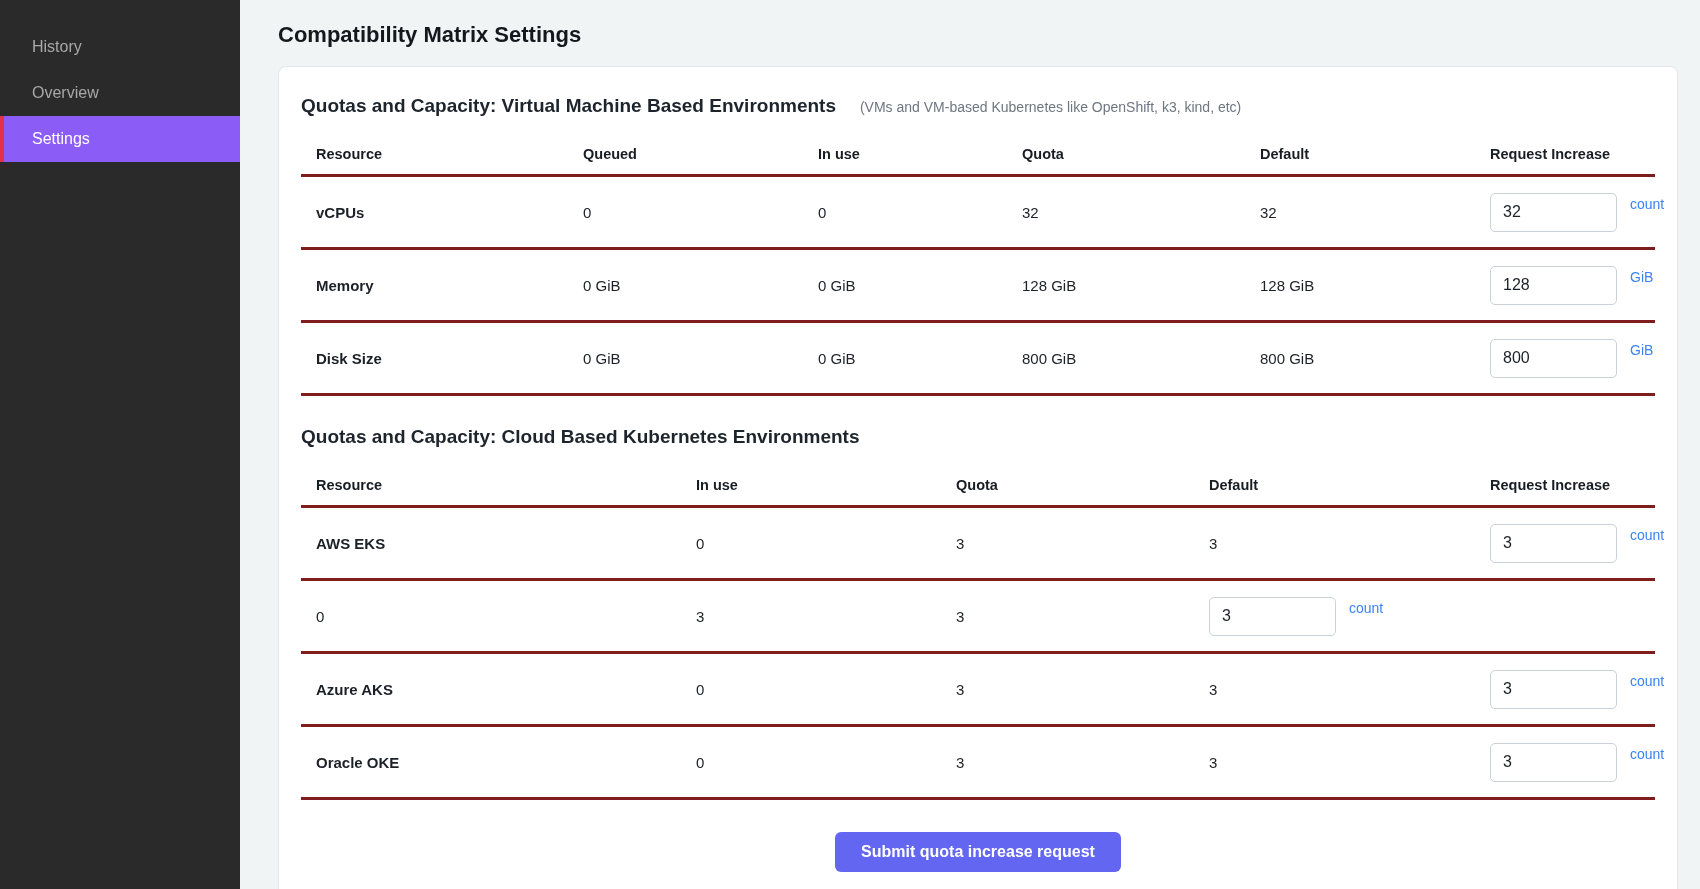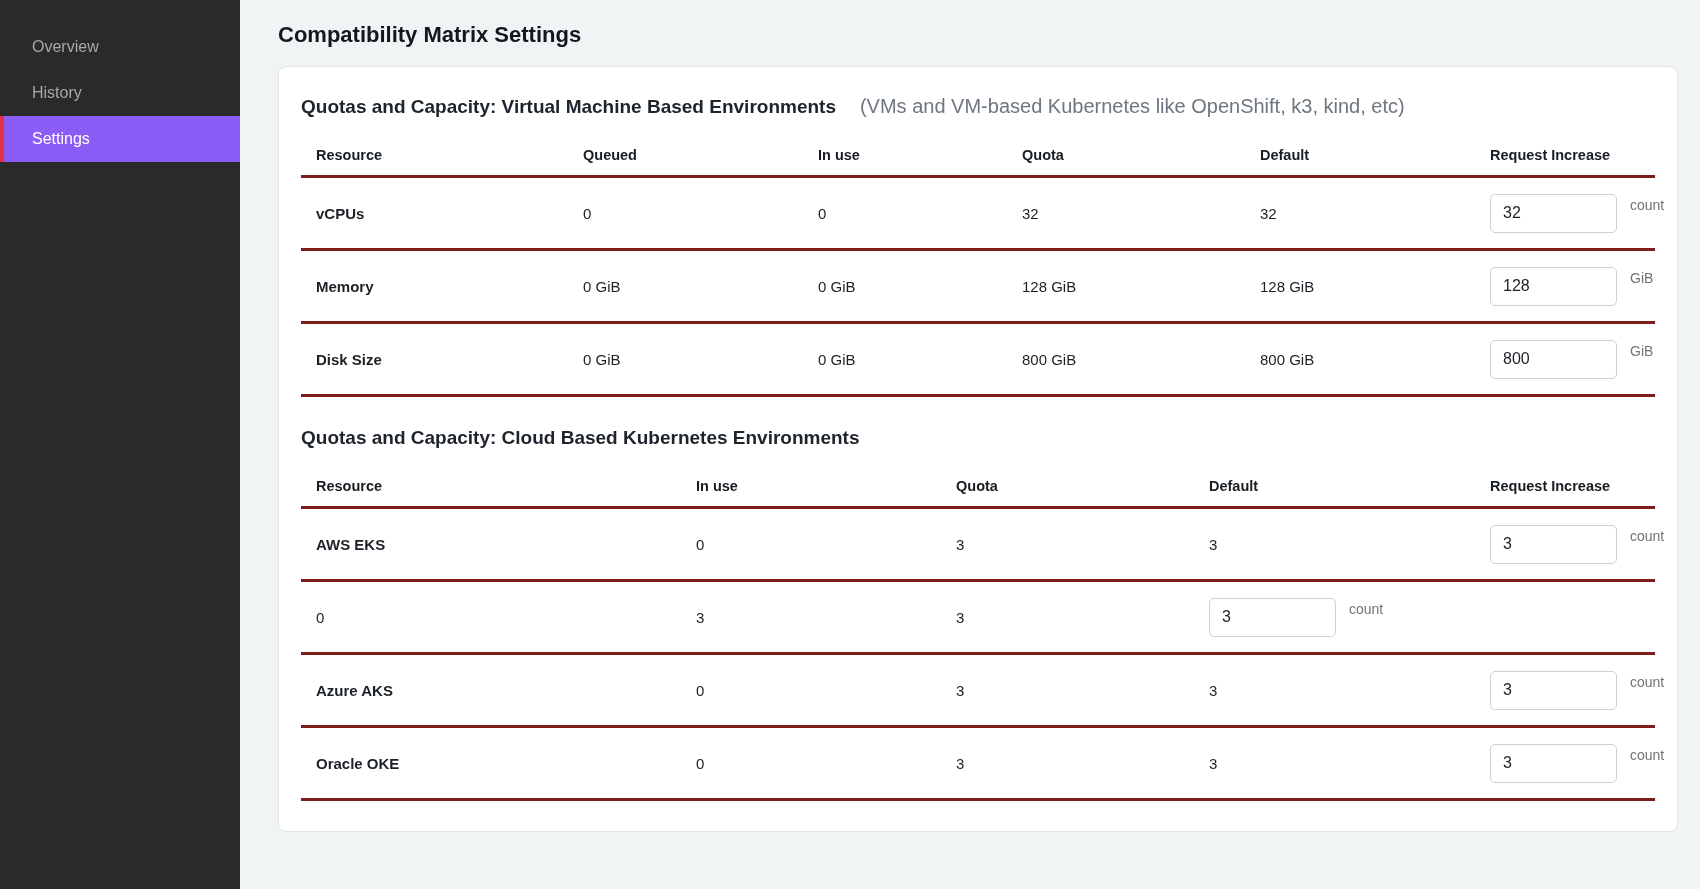--- a/index.html
+++ b/index.html
@@ -65,21 +65,21 @@
     gap: 24px;
     margin: 2px 0 16px 0;
   }
   .section-title {
     font-size: 19px;
     font-weight: 600;
     color: #1d242c;
     margin: 0;
   }
   .section-subtitle {
-    font-size: 20px;
+    font-size: 14px;
     color: #6e7680;
   }
   .section-cloud { margin-top: 30px; }
 
   
   .thead, .trow {
     display: grid;
     align-items: center;
     padding-left: 15px;
     border-bottom: 3px solid #7f1d1d;
@@ -110,21 +110,21 @@
     border: 1px solid #ccd1d7;
     border-radius: 5px;
     padding: 0 12px;
     font-size: 16px;
     color: #1c2127;
     font-family: inherit;
     background: #fff;
   }
   .unit {
     font-size: 14px;
-    color: #737373;
+    color: #3b82f6;
     transform: translateY(-8px);
   }
 
   
   .btn-row {
     display: flex;
     justify-content: center;
     margin-top: 32px;
   }
   .submit-btn {
@@ -139,22 +139,22 @@
     cursor: pointer;
   }
 </style>
 </head>
 <body>
 
 <div class="app">
 
   <aside class="sidebar">
     <nav>
+      <div class="side-item">History</div>
       <div class="side-item">Overview</div>
-      <div class="side-item">History</div>
       <div class="side-item active">Settings</div>
     </nav>
   </aside>
 
   <main class="main">
     <h1 class="page-title">Compatibility Matrix Settings</h1>
 
     <div class="card">
 
       <section>
@@ -259,16 +259,19 @@
           <div>0</div>
           <div>3</div>
           <div>3</div>
           <div class="req-cell">
             <input class="req-input" type="text" value="3" style="">
             <span class="unit">count</span>
           </div>
         </div>
       </section>
 
+      <div class="btn-row">
+        <button class="submit-btn">Submit quota increase request</button>
+      </div>
 
     </div>
   </main>
 </div>
 
 </body></html>

